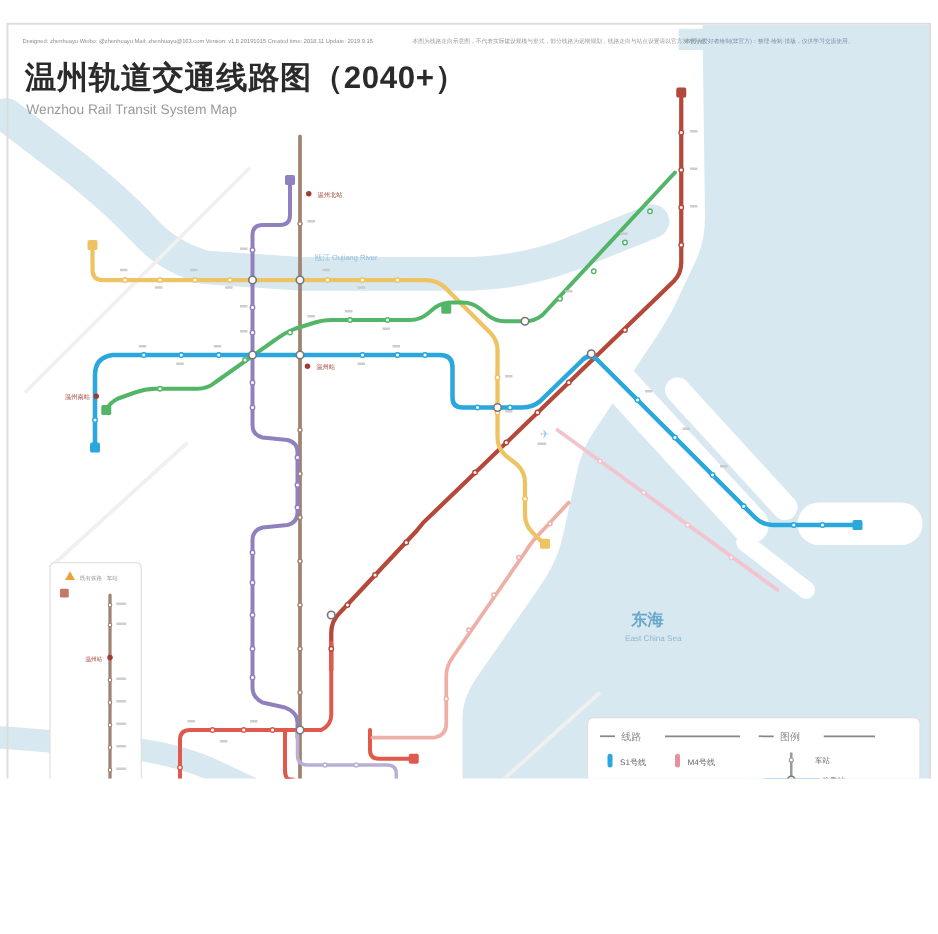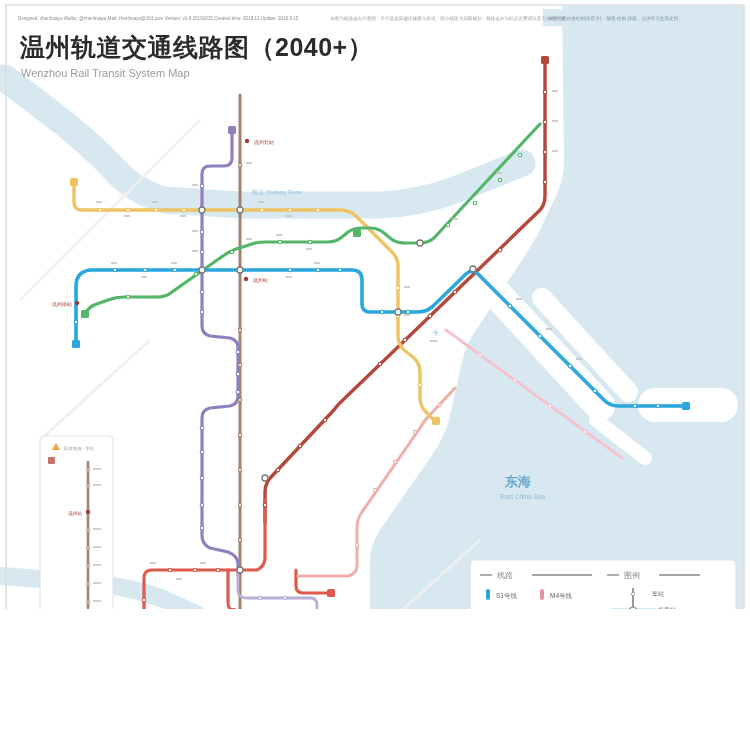--- a/index.html
+++ b/index.html
@@ -1,17 +1,17 @@
 <!DOCTYPE html>
 <html><head>
 <meta charset="utf-8">
 <style>
   html,body{margin:0;padding:0;background:#fff;}
   .page{position:relative;width:750px;height:609px;background:#ffffff;overflow:hidden;
-        font-family:"Liberation Sans",sans-serif;}
+        font-family:"Liberation Sans",sans-serif;margin-top:14px;}
   svg{position:absolute;left:0;top:0;}
   text{font-family:"Liberation Sans",sans-serif;}
 </style>
 </head>
 <body>
 
 <div class="page">
 <svg width="750" height="747" viewBox="0 0 750 747" xmlns="http://www.w3.org/2000/svg">
 
   <g>

